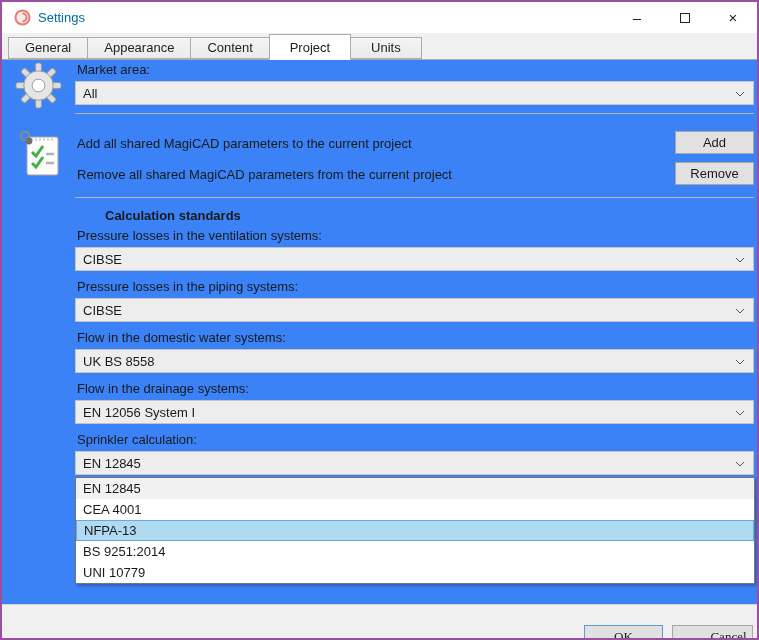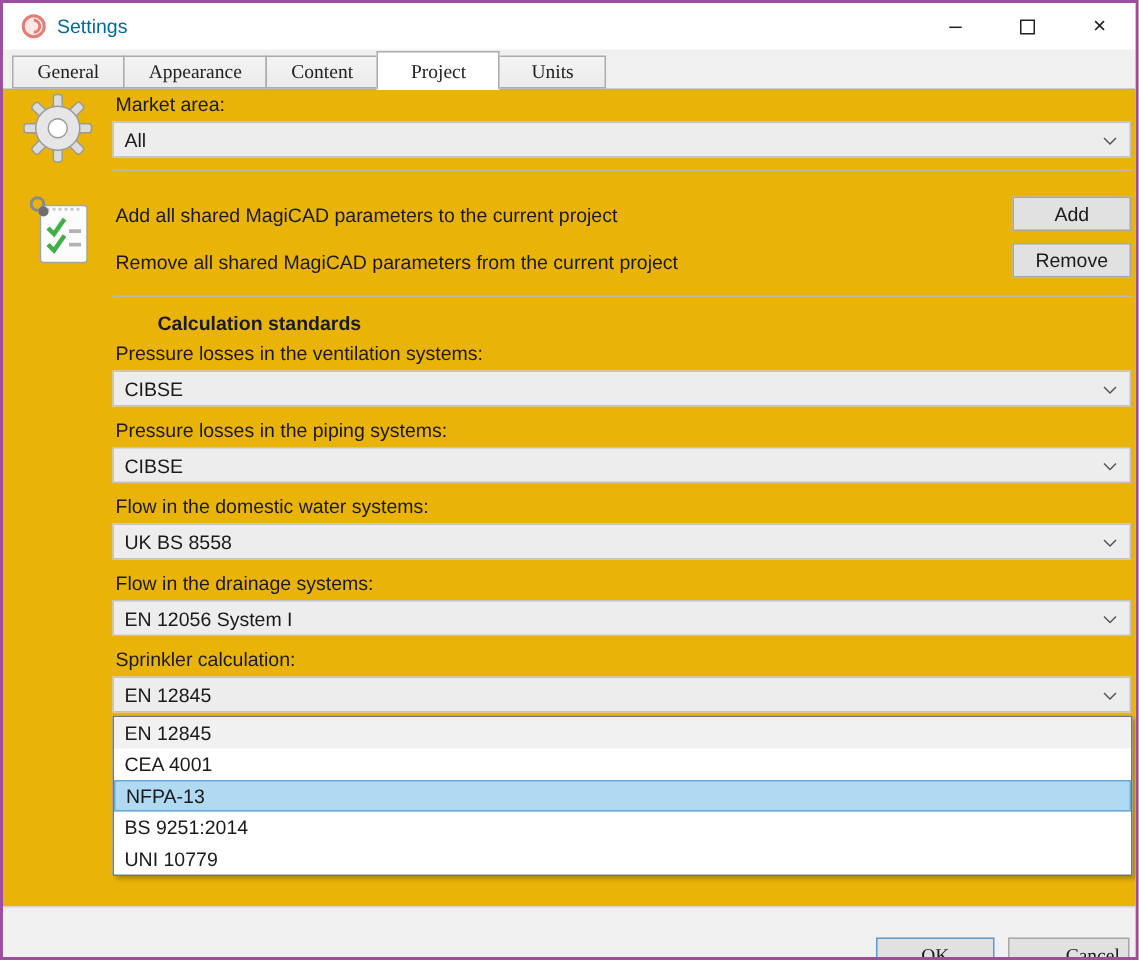--- a/index.html
+++ b/index.html
@@ -24,31 +24,31 @@
   
   .tabstrip {
     position:absolute; top:31px; left:0; right:0; height:27px;
     background:#f0f0f0; border-bottom:1px solid #acacac;
     display:flex; align-items:flex-end; padding-left:6px;
   }
   .tab {
     position:relative; height:22px; line-height:20px; padding:0 16px;
     background:linear-gradient(#f4f4f4,#ebebeb);
     border:1px solid #acacac; margin-right:-1px; text-align:center;
-    min-width:72px; font-size:13px; color:#222;font-family:Liberation Serif, serif;
+    min-width:72px; font-size:13px; color:#222;
   }
   .tab.active {
     height:26px; line-height:26px; background:#fff;
     border-bottom:1px solid #fff; margin-bottom:-1px; z-index:3;
     min-width:82px;
     padding-left:16px;
   }
 
   
-  .body { position:absolute; top:58px; left:0; right:0; bottom:34px; background:#eab308; }
+  .body { position:absolute; top:58px; left:0; right:0; bottom:34px; background:#3b82f6; }
   .abs { position:absolute; }
   .lbl { font-size:13px; color:#1a1a1a; white-space:nowrap; }
   .heading { font-weight:bold; font-size:13px; }
   .sep { position:absolute; left:73px; width:679px; height:1px; background:#b9b9b9; }
 
   
   .combo {
     position:absolute; left:73px; width:679px; height:24px;
     background:#ededed; border:1px solid #c3c3c3;
     display:flex; align-items:center; padding-left:7px; font-size:13px;

